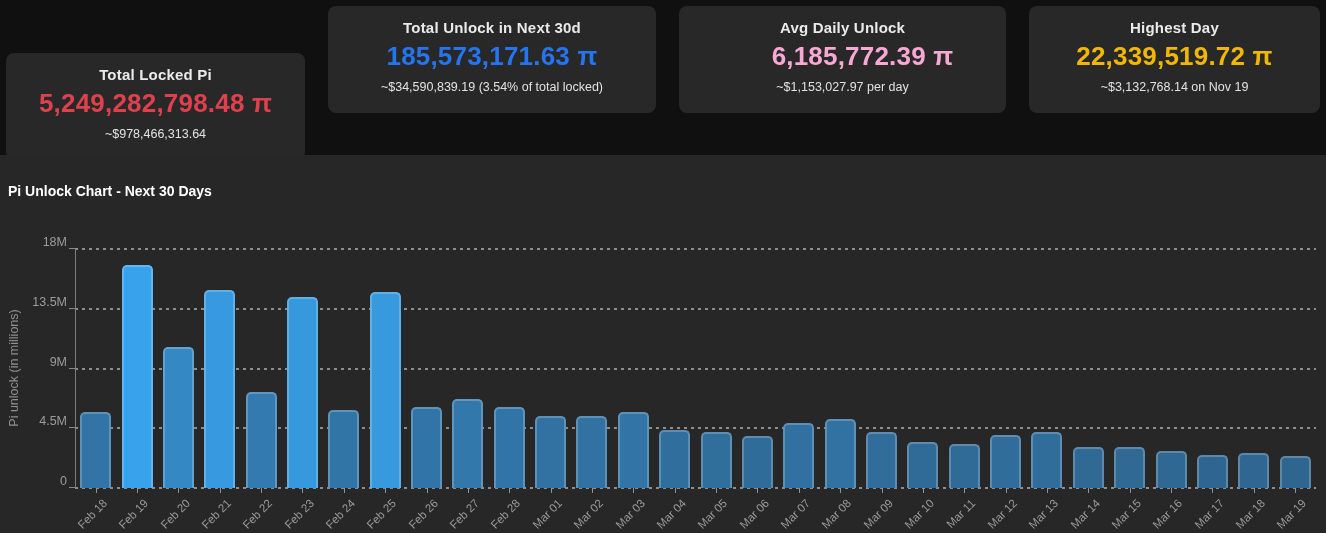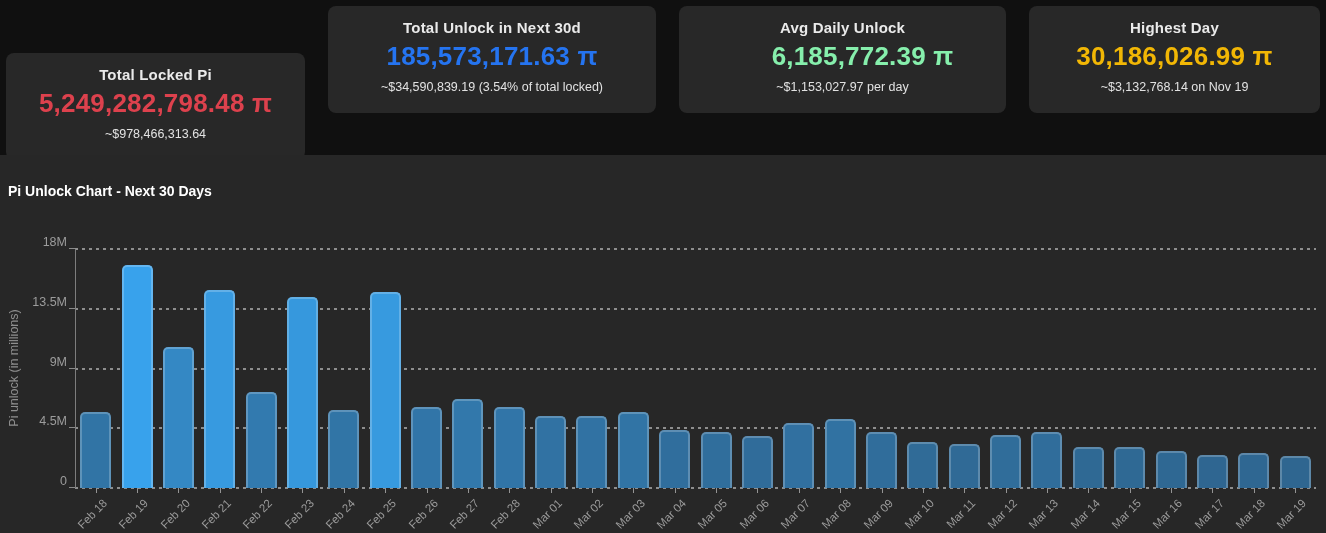--- a/index.html
+++ b/index.html
@@ -11,21 +11,21 @@
   
   .cards-row{display:flex;gap:23px;padding:6px 6px 0 6px;box-sizing:border-box;}
   .card{
     background:#282828;border-radius:8px;height:107px;box-sizing:border-box;
     text-align:center;padding-top:13px;
   }
   .card-1{width:299px;margin-top:47px;} .card-2{width:328px;} .card-3{width:327px;} .card-4{flex:1;}
   .card-title{font-size:15px;font-weight:bold;color:#eaeaea;letter-spacing:.2px;}
   .card-value{font-size:26px;font-weight:bold;margin-top:5px;letter-spacing:.2px;}
   .card-sub{font-size:12.5px;color:#e2e2e2;margin-top:8px;}
-  .v-red{color:#dd414d;} .v-blue{color:#2574f0;} .v-cyan{color:#86efac;padding-left:40px;} .v-yellow{color:#f2b705;}
+  .v-red{color:#dd414d;} .v-blue{color:#2574f0;} .v-cyan{color:#f9a8d4;padding-left:40px;} .v-yellow{color:#f2b705;}
 
   
   .panel{position:absolute;left:0;right:0;top:155px;bottom:0;background:#272727;}
   .panel-title{position:absolute;left:8px;top:28px;font-size:14px;font-weight:bold;color:#ffffff;}
 
   .y-title{
     position:absolute;left:-46px;top:213px;transform:translate(-50%,-50%) rotate(-90deg);
     transform-origin:center;color:#8f8f8f;font-size:12.5px;white-space:nowrap;margin-left:60px;
   }
   .plot{position:absolute;left:75px;top:94px;width:1241px;height:239px;}
@@ -66,21 +66,21 @@
     <div class="card-value v-blue">185,573,171.63 π</div>
     <div class="card-sub">~$34,590,839.19 (3.54% of total locked)</div>
   </div>
   <div class="card card-3">
     <div class="card-title">Avg Daily Unlock</div>
     <div class="card-value v-cyan">6,185,772.39 π</div>
     <div class="card-sub">~$1,153,027.97 per day</div>
   </div>
   <div class="card card-4">
     <div class="card-title">Highest Day</div>
-    <div class="card-value v-yellow">30,186,026.99 π</div>
+    <div class="card-value v-yellow">22,339,519.72 π</div>
     <div class="card-sub">~$3,132,768.14 on Nov 19</div>
   </div>
 </div>
 
 <div class="panel">
   <div class="panel-title">Pi Unlock Chart - Next 30 Days</div>
   <div class="y-title">Pi unlock (in millions)</div>
   <div class="plot">
     <div class="y-axis-line"></div>
 

